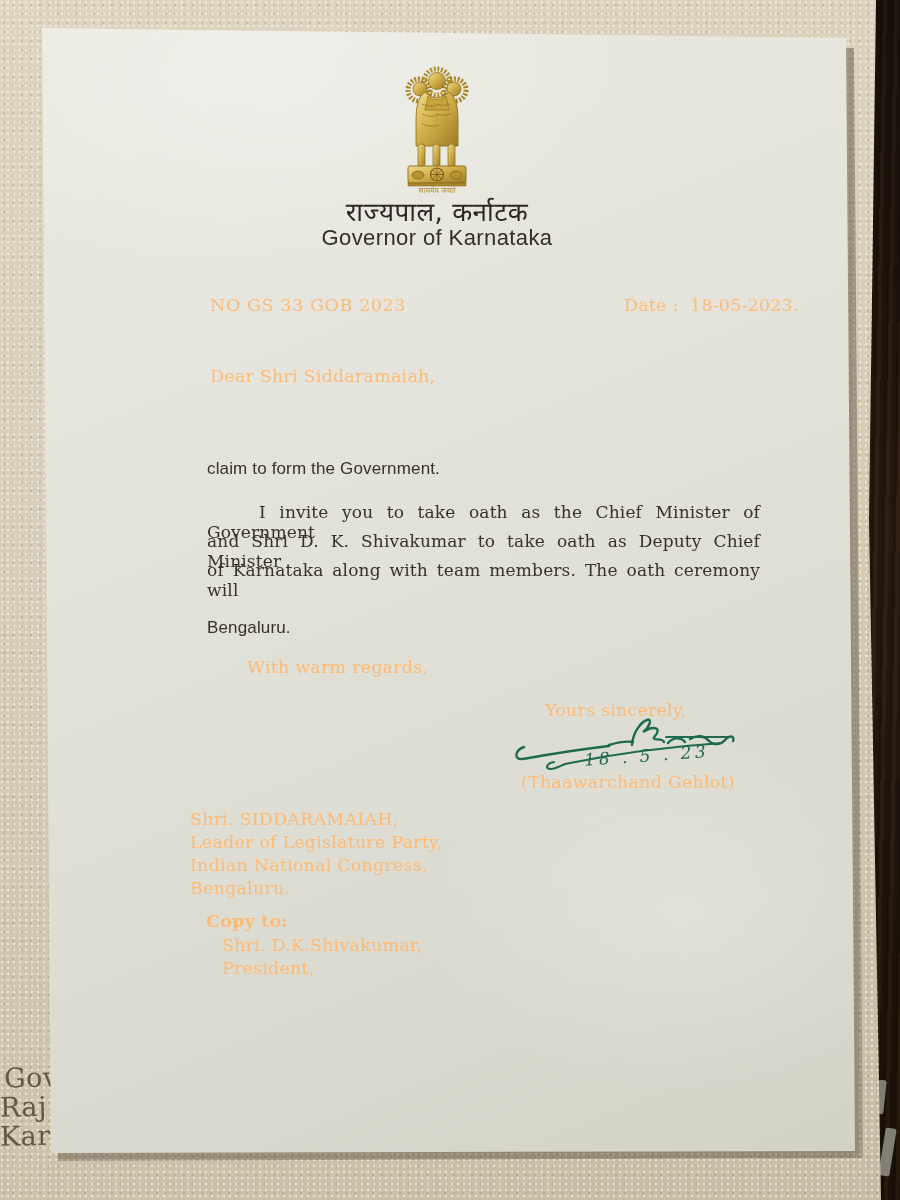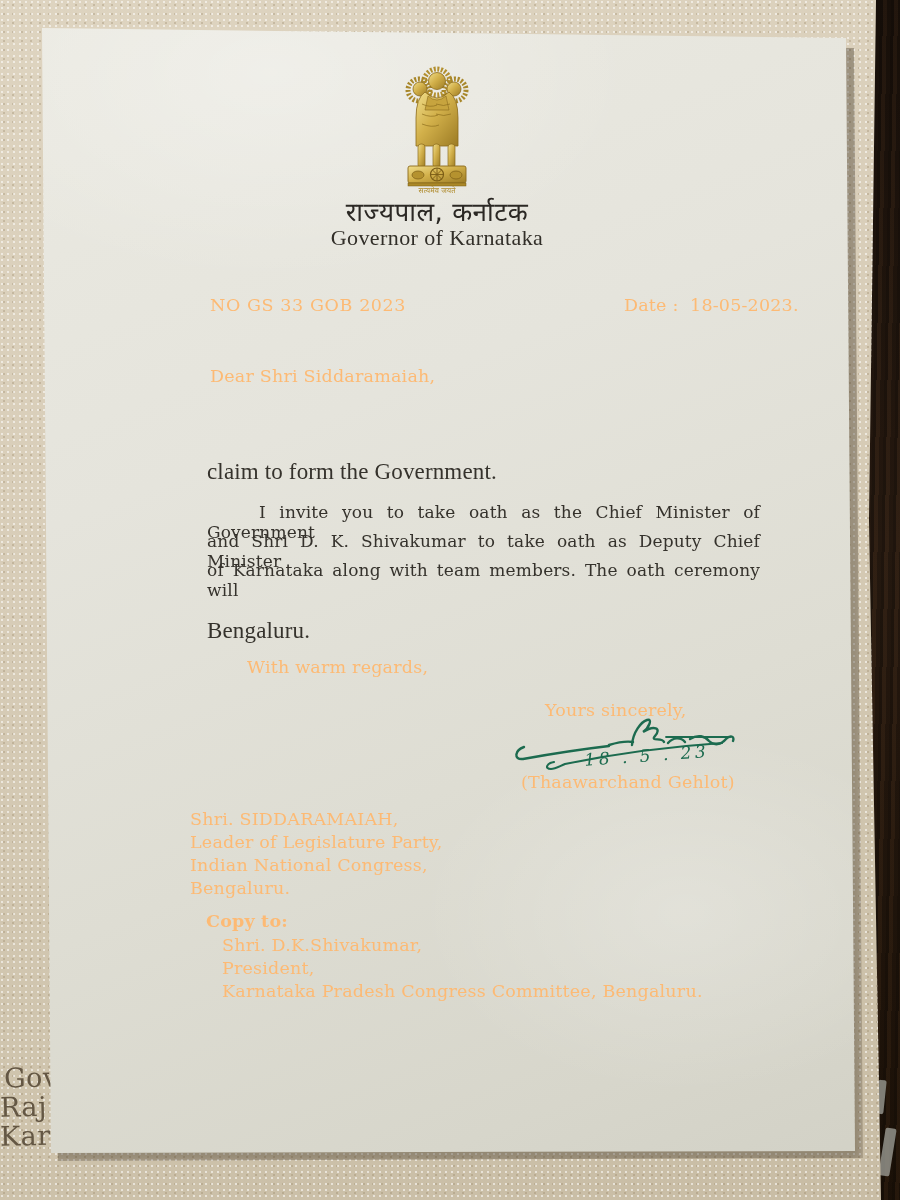--- a/index.html
+++ b/index.html
@@ -32,32 +32,32 @@
         clip-path:polygon(42px 28px,846px 38px,855px 1151px,51px 1153px);
         background:
           radial-gradient(ellipse 520px 300px at 30% 6%, rgba(255,255,255,.30), transparent 70%),
           radial-gradient(ellipse 380px 260px at 76% 76%, rgba(255,255,255,.22), transparent 70%),
           linear-gradient(158deg,#ebeae2 0%,#e5e4dc 35%,#deddd3 62%,#d7d6cb 85%,#d1d0c5 100%);}
 
   
   .centerband{left:87px;width:700px;text-align:center;white-space:nowrap;}
   #title-hindi{top:193px;font-family:"DejaVu Sans",sans-serif;font-size:26px;
         color:#2b2824;letter-spacing:.5px;}
-  #title-eng{top:225px;font-family:Liberation Serif, serif;font-size:22px;
+  #title-eng{top:225px;font-family:Liberation Sans, sans-serif;font-size:22px;
         color:#322f29;letter-spacing:.4px;}
 
   
   .ltx{font-family:"DejaVu Serif",serif;color:#fdba74;font-size:17.5px;
        letter-spacing:.2px;white-space:nowrap;}
   .jline{position:absolute;left:207px;width:553px;height:29px;
        font-family:"DejaVu Serif",serif;color:#35322c;font-size:17px;
        letter-spacing:.15px;word-spacing:1px;
        text-align:justify;text-align-last:justify;white-space:normal;}
-  .lline{position:absolute;left:207px;font-family:Liberation Serif, serif;
-       color:#35322c;font-size:23px;letter-spacing:.15px;white-space:nowrap;}
+  .lline{position:absolute;left:207px;font-family:Liberation Sans, sans-serif;
+       color:#35322c;font-size:17px;letter-spacing:.15px;white-space:nowrap;}
   sup.th{font-size:11px;vertical-align:super;letter-spacing:0;}
   .addr{line-height:23px;font-size:17.5px;}
   .sig-date{font-family:"DejaVu Serif",serif;font-style:italic;font-size:17px;
        letter-spacing:3.5px;transform:rotate(-4deg);white-space:nowrap;}
 </style>
 </head>
 <body>
 
 <div id="stage">
 
@@ -152,16 +152,15 @@
     <div>Shri. SIDDARAMAIAH,</div>
     <div>Leader of Legislature Party,</div>
     <div>Indian National Congress,</div>
     <div>Bengaluru.</div>
   </div>
 
   <div class="abs ltx" style="left:206px;top:911px;font-weight:bold;">Copy to:</div>
   <div class="abs ltx addr" style="left:222px;top:934px;">
     <div>Shri. D.K.Shivakumar,</div>
     <div>President,</div>
-    <div>Karnataka Pradesh Congress Committee, Bengaluru.</div>
   </div>
 
 </div>
 
 </body></html>

